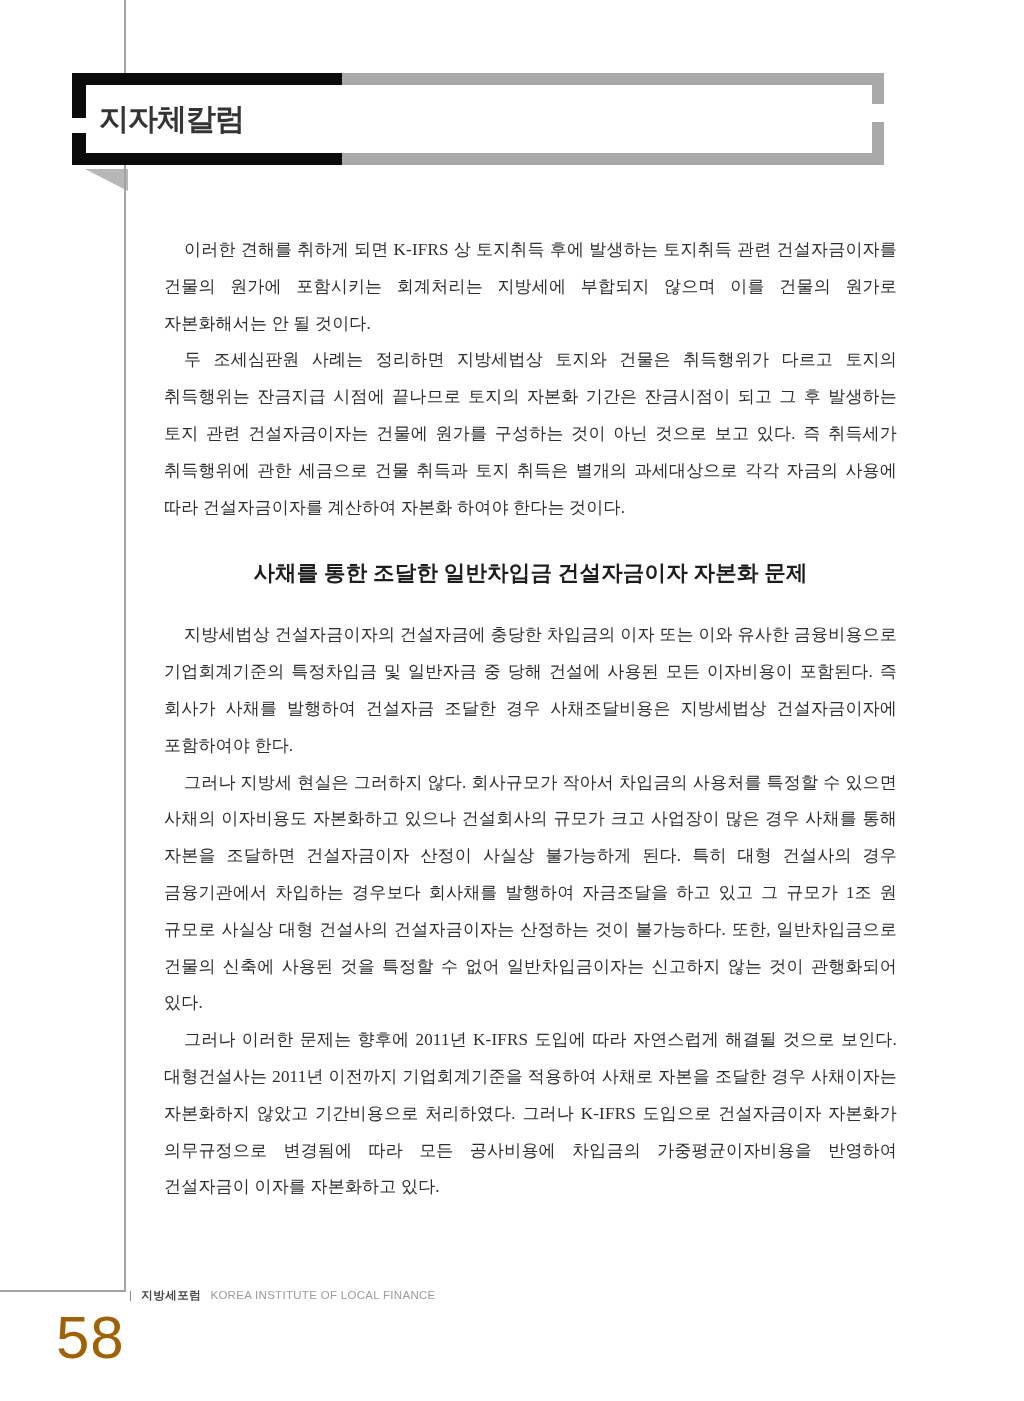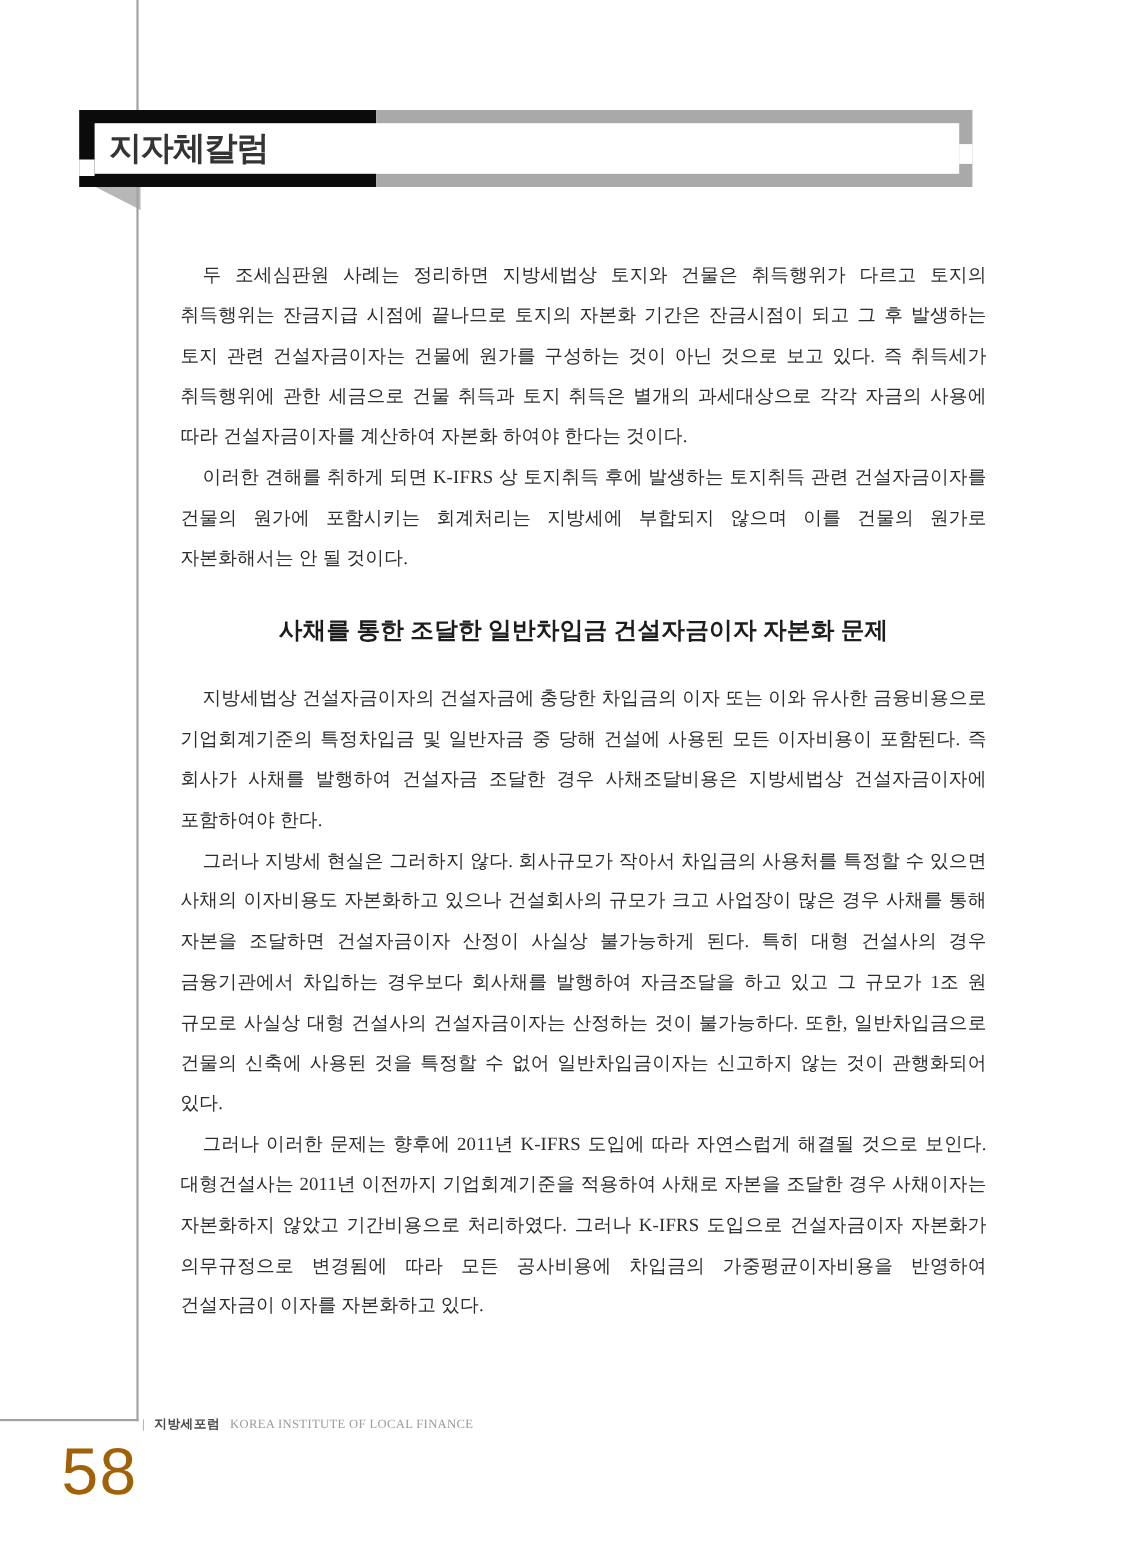--- a/index.html
+++ b/index.html
@@ -27,22 +27,22 @@
   .corner-fold {
     position: absolute; left: 85px; top: 169px;
     width: 43px; height: 22px;
     background: #b7b7b7;
     clip-path: polygon(0 0, 100% 0, 100% 100%);
     z-index: 1;
   }
 
   
   .banner {
-    position: absolute; left: 72px; top: 100px;
-    width: 812px; height: 70px;
+    position: absolute; left: 72px; top: 73px;
+    width: 812px; height: 92px;
     z-index: 3;
   }
   .banner-black {
     position: absolute; left: 0; top: 0;
     width: 270px; height: 100%;
     background: #0b0b0b;
   }
   .banner-gray {
     position: absolute; left: 270px; top: 0; right: 0;
     height: 100%;
@@ -100,21 +100,21 @@
     position: absolute; left: 56px; top: 1308px;
     font-family: "Liberation Sans", "DejaVu Sans", sans-serif;
     font-size: 60px; line-height: 60px;
     font-weight: 300;
     color: #a16207;
     letter-spacing: 1px;
     z-index: 4;
   }
   .footer-meta {
     position: absolute; left: 129px; top: 1288px;
-    font-family: Liberation Serif, serif;
+    font-family: Liberation Sans, sans-serif;
     font-size: 11.5px; line-height: 14px;
     color: #9b9b9b;
     white-space: nowrap;
     z-index: 4;
   }
   .footer-meta .sep { color: #8a8a8a; font-weight: 400; margin-right: 6px; }
   .footer-meta .journal { color: #4a4a4a; font-weight: 700; margin-right: 6px; letter-spacing: 0.5px; }
   .footer-meta .institute { color: #9b9b9b; font-weight: 400; letter-spacing: 0.3px; }
 </style>
 </head>
@@ -128,22 +128,22 @@
 <div class="banner">
   <div class="banner-black"></div>
   <div class="banner-gray"></div>
   <div class="banner-inner"></div>
   <div class="banner-gap-left"></div>
   <div class="banner-gap-right"></div>
   <div class="banner-title">지자체칼럼</div>
 </div>
 
 <div class="article">
+  <p>이러한 견해를 취하게 되면 K-IFRS 상 토지취득 후에 발생하는 토지취득 관련 건설자금이자를 건물의 원가에 포함시키는 회계처리는 지방세에 부합되지 않으며 이를 건물의 원가로 자본화해서는 안 될 것이다.</p>
   <p>두 조세심판원 사례는 정리하면 지방세법상 토지와 건물은 취득행위가 다르고 토지의 취득행위는 잔금지급 시점에 끝나므로 토지의 자본화 기간은 잔금시점이 되고 그 후 발생하는 토지 관련 건설자금이자는 건물에 원가를 구성하는 것이 아닌 것으로 보고 있다. 즉 취득세가 취득행위에 관한 세금으로 건물 취득과 토지 취득은 별개의 과세대상으로 각각 자금의 사용에 따라 건설자금이자를 계산하여 자본화 하여야 한다는 것이다.</p>
-  <p>이러한 견해를 취하게 되면 K-IFRS 상 토지취득 후에 발생하는 토지취득 관련 건설자금이자를 건물의 원가에 포함시키는 회계처리는 지방세에 부합되지 않으며 이를 건물의 원가로 자본화해서는 안 될 것이다.</p>
   <h2>사채를 통한 조달한 일반차입금 건설자금이자 자본화 문제</h2>
   <p>지방세법상 건설자금이자의 건설자금에 충당한 차입금의 이자 또는 이와 유사한 금융비용으로 기업회계기준의 특정차입금 및 일반자금 중 당해 건설에 사용된 모든 이자비용이 포함된다. 즉 회사가 사채를 발행하여 건설자금 조달한 경우 사채조달비용은 지방세법상 건설자금이자에 포함하여야 한다.</p>
   <p>그러나 지방세 현실은 그러하지 않다. 회사규모가 작아서 차입금의 사용처를 특정할 수 있으면 사채의 이자비용도 자본화하고 있으나 건설회사의 규모가 크고 사업장이 많은 경우 사채를 통해 자본을 조달하면 건설자금이자 산정이 사실상 불가능하게 된다. 특히 대형 건설사의 경우 금융기관에서 차입하는 경우보다 회사채를 발행하여 자금조달을 하고 있고 그 규모가 1조 원 규모로 사실상 대형 건설사의 건설자금이자는 산정하는 것이 불가능하다. 또한, 일반차입금으로 건물의 신축에 사용된 것을 특정할 수 없어 일반차입금이자는 신고하지 않는 것이 관행화되어 있다.</p>
   <p>그러나 이러한 문제는 향후에 2011년 K-IFRS 도입에 따라 자연스럽게 해결될 것으로 보인다. 대형건설사는 2011년 이전까지 기업회계기준을 적용하여 사채로 자본을 조달한 경우 사채이자는 자본화하지 않았고 기간비용으로 처리하였다. 그러나 K-IFRS 도입으로 건설자금이자 자본화가 의무규정으로 변경됨에 따라 모든 공사비용에 차입금의 가중평균이자비용을 반영하여 건설자금이 이자를 자본화하고 있다.</p>
 </div>
 
 <div class="footer-page-number">58</div>
 <div class="footer-meta">
   <span class="sep">|</span>
   <span class="journal">지방세포럼</span>

